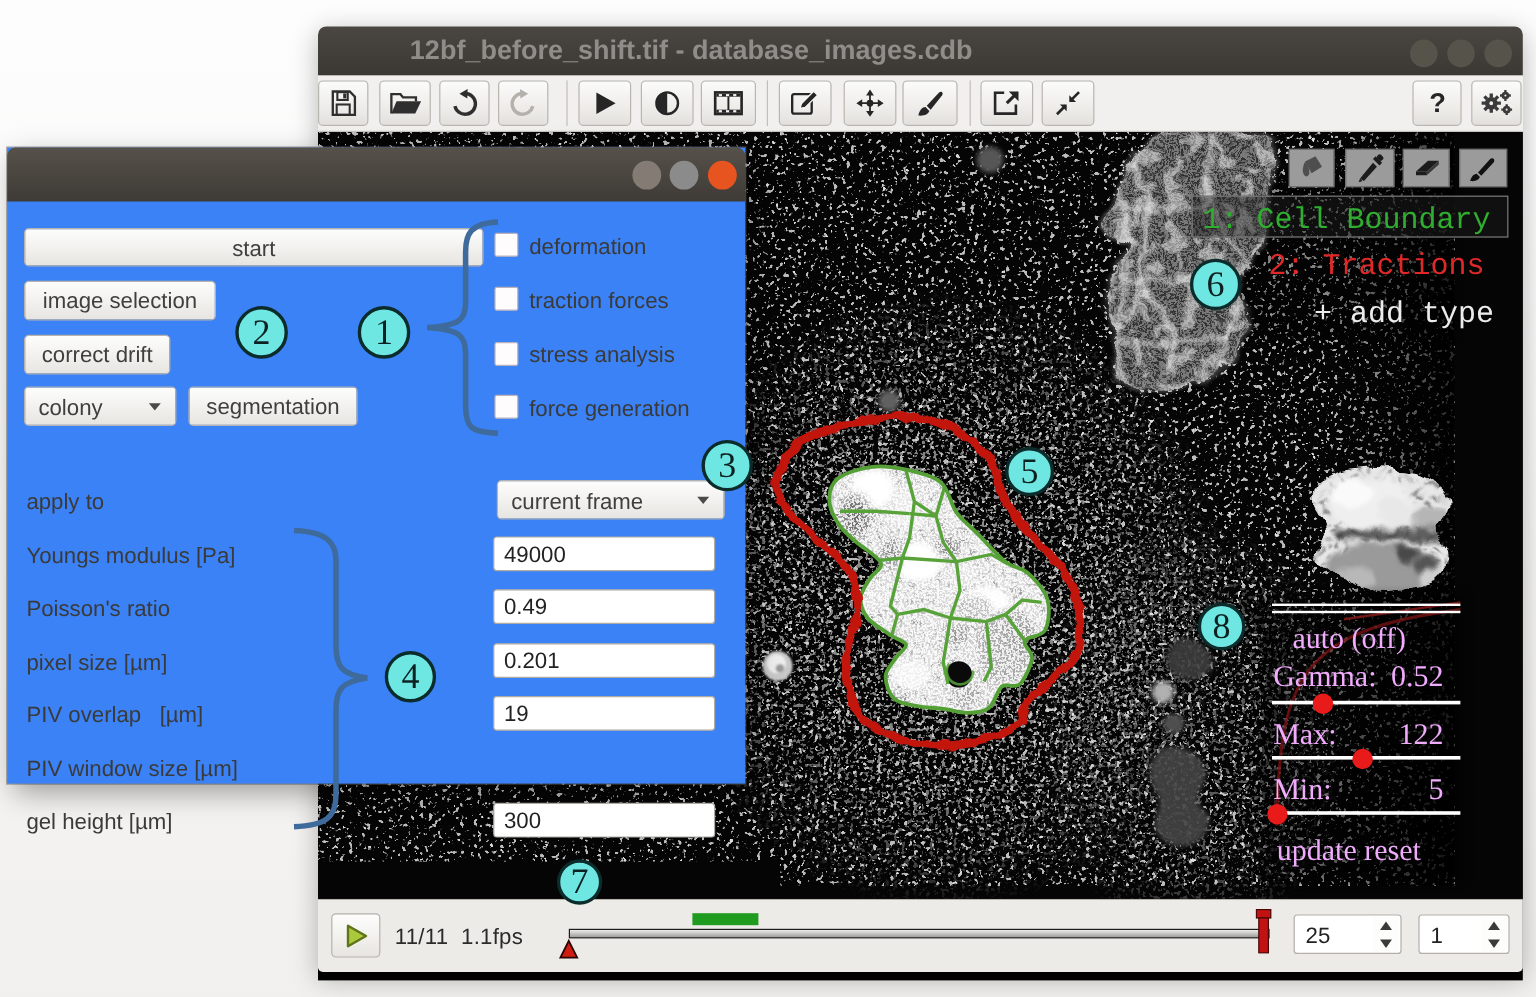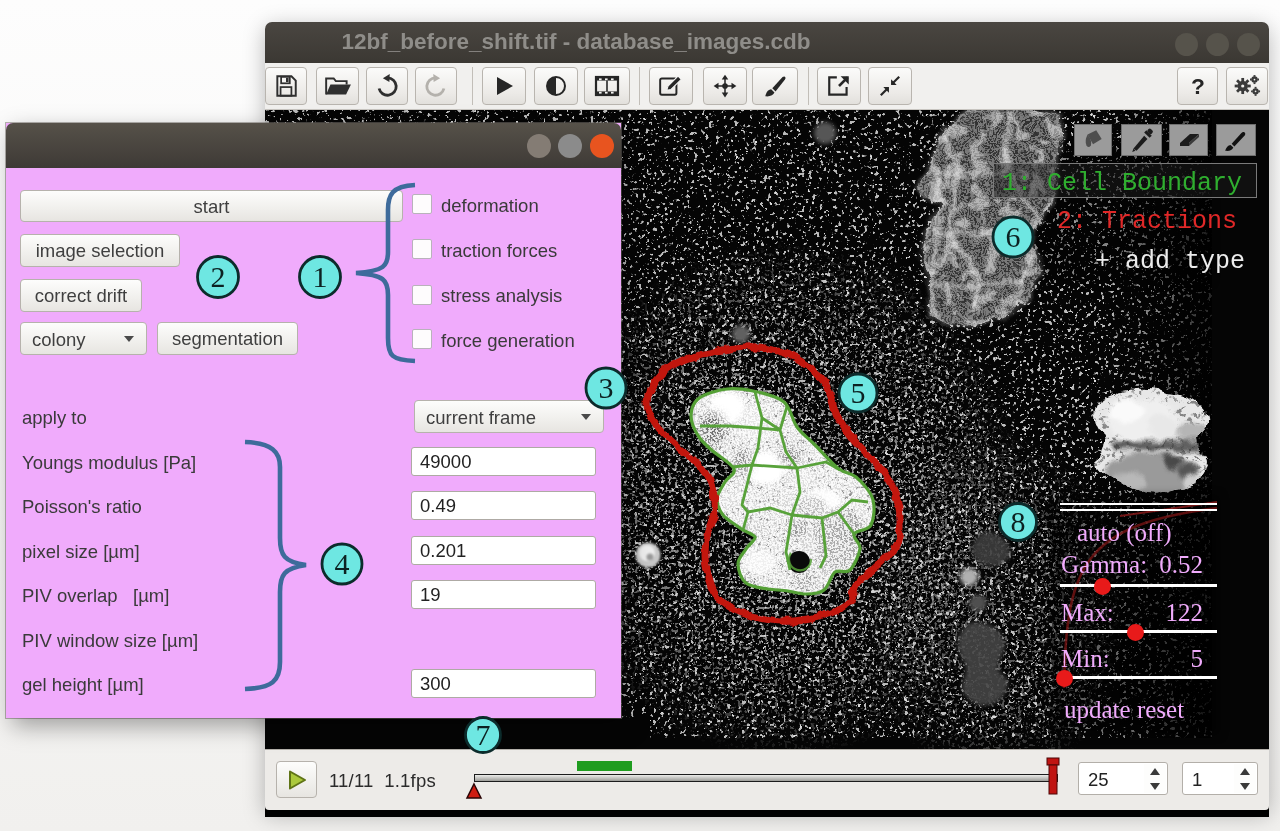--- a/index.html
+++ b/index.html
@@ -6,21 +6,21 @@
 #mtitle{position:absolute;left:0;top:0;width:100%;height:41px;background:linear-gradient(#4a4641,#3b3833);border-radius:7px 7px 0 0}
 #mtitle .t{position:absolute;left:71px;top:7px;width:480px;text-align:center;font-size:22.5px;font-weight:bold;color:#8f8d89;letter-spacing:0}
 #mtitle .lay{position:absolute;right:75px;top:7px;font-size:23px;font-weight:bold;color:#95979a;z-index:3}
 .wc{position:absolute;top:11px;width:23px;height:23px;border-radius:50%;background:#56534b;z-index:2}
 #toolbar{position:absolute;left:0;top:41px;width:100%;height:47px;background:#f1f0ee;border-bottom:1px solid #c8c5c0}
 .tb{position:absolute;top:4px;width:42px;height:38px;border:1px solid #b9b5af;border-radius:4px;background:linear-gradient(#fbfbfa,#eceae7 70%,#e2e0dc)}
 .tb svg{position:absolute;left:50%;top:50%;transform:translate(-50%,-50%)}
 .tsep{position:absolute;top:4px;width:1px;height:38px;background:#c2beb8}
 #imgarea{position:absolute;left:0;top:88px;width:100%;height:707px;background:#000;overflow:hidden}
 #botbar{position:absolute;left:0;top:727px;width:100%;height:61px;background:#edebe8;border-top:1px solid #b5b1ab;border-radius:0 0 4px 4px}
-#dlg{position:absolute;left:6px;top:123px;width:615px;height:595px;background:#f0abfc;box-shadow:6px 8px 22px rgba(0,0,0,.35), 0 0 0 1px rgba(125,121,115,.55)}
+#dlg{position:absolute;left:6px;top:123px;width:615px;height:530px;background:#3b82f6;box-shadow:6px 8px 22px rgba(0,0,0,.35), 0 0 0 1px rgba(125,121,115,.55)}
 #dtitle{position:absolute;left:0;top:0;width:100%;height:45px;background:linear-gradient(#565149,#3e3a36);border-radius:7px 7px 0 0}
 .dc{position:absolute;top:11px;width:24px;height:24px;border-radius:50%}
 .btn{position:absolute;border:1px solid #b6b2ac;border-radius:4px;background:linear-gradient(#fdfdfc,#f0efec 60%,#e7e5e1);font-size:18.5px;color:#3f3f3f;text-align:center;font-family:"Liberation Sans",sans-serif}
 .lbl{position:absolute;font-size:18.5px;color:#3a3a3a}
 .cb{position:absolute;left:406px;width:20px;height:20px;background:#fefcfd;border:1px solid #b9b2bb;border-radius:2px}
 .cl{position:absolute;left:435px;font-size:18.5px;color:#3a3a3a}
 .fld{position:absolute;left:405px;width:185px;height:29px;background:#fff;border:1px solid #aeaaa4;border-radius:3px;font-size:18.5px;color:#222;padding:3px 0 0 8px}
 .drop{position:absolute;border:1px solid #b6b2ac;border-radius:4px;background:linear-gradient(#fdfdfc,#f0efec 60%,#e7e5e1);font-size:18.5px;color:#3f3f3f}
 .drop .ar{position:absolute;right:12px;top:13px;width:0;height:0;border-left:5px solid transparent;border-right:5px solid transparent;border-top:6px solid #4a4a4a}
 #gamma{position:absolute;left:0;top:0;width:1004px;height:639px;font-family:Liberation Serif, serif;color:#f0abfc;font-size:25px;z-index:5}

